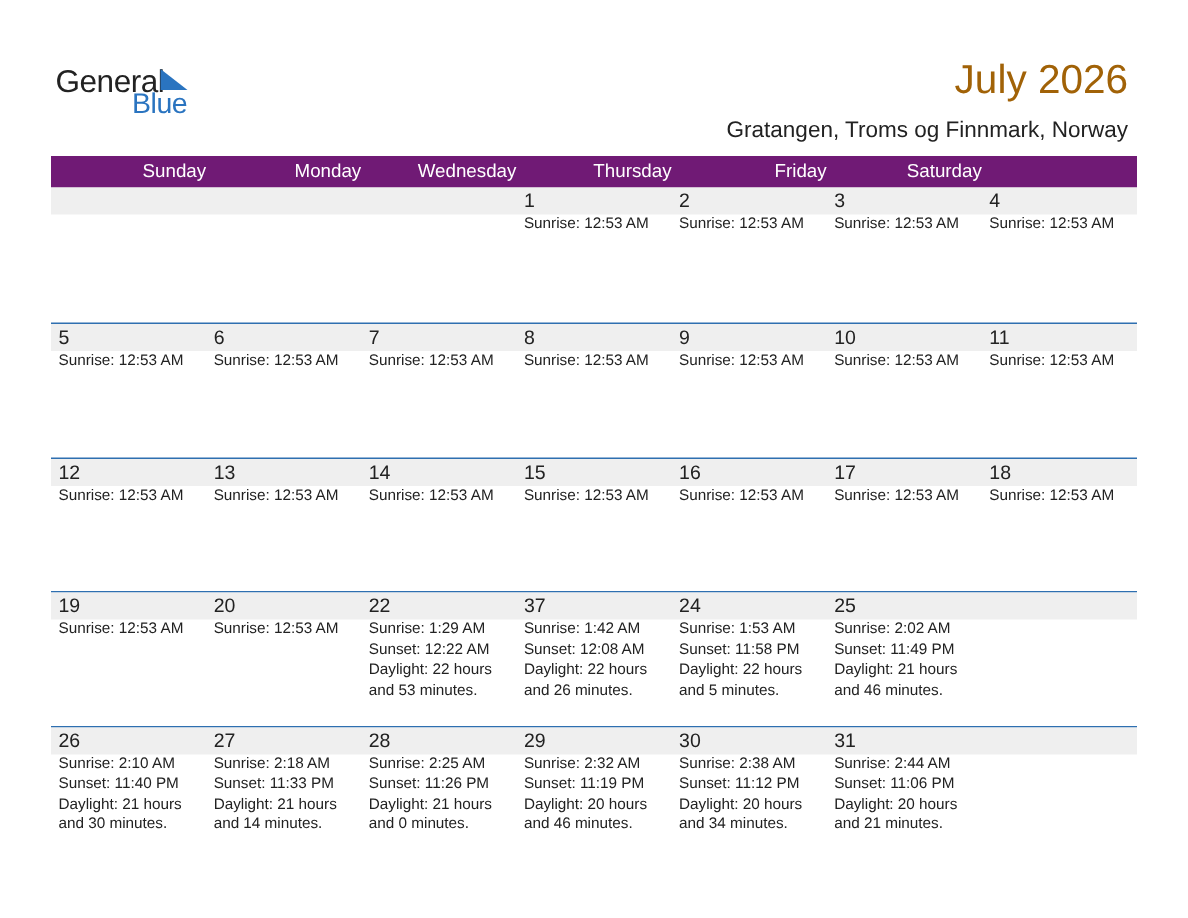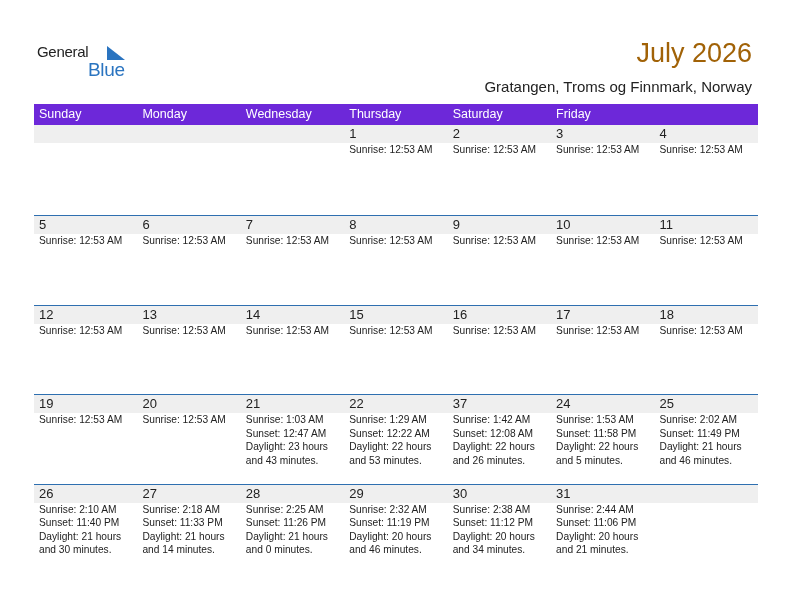--- a/index.html
+++ b/index.html
@@ -1,24 +1,24 @@
 <!DOCTYPE html>
 <html><head>
 <meta charset="utf-8">
 <style>
   html, body { margin: 0; padding: 0; background: #ffffff; }
   body { width: 792px; height: 612px; position: relative; font-family: "Liberation Sans", sans-serif; color: #222; overflow: hidden; }
   .logo { position: absolute; left: 37px; top: 43px; width: 100px; height: 40px; }
-  .logo .general { position: absolute; left: 0; top: 0; font-size: 15px; color: #222; letter-spacing: -0.3px; }
+  .logo .general { position: absolute; left: 0; top: 0; font-size: 21px; color: #222; letter-spacing: -0.3px; }
   .logo .blue { position: absolute; left: 51px; top: 16px; font-size: 19px; color: #2a74c0; letter-spacing: -0.3px; text-align: center; }
   .logo .tri { position: absolute; left: 70px; top: 3px; width: 0; height: 0; border-left: 18px solid #2a74c0; border-top: 14px solid transparent; }
   .title { position: absolute; right: 40px; top: 38px; font-size: 27px; color: #a16207; }
   .subtitle { position: absolute; right: 40px; top: 78px; font-size: 15px; color: #222; }
   .cal { position: absolute; left: 34px; top: 104px; width: 724px; }
-  .head { display: flex; background: #6d28d9; height: 21px; }
+  .head { display: flex; background: #701a75; height: 21px; text-align: right; }
   .head div { width: 103.43px; box-sizing: border-box; padding-left: 5px; color: #fff; font-size: 12.5px; line-height: 21px; }
   .week { position: relative; height: 90px; }
   .week.bordered { border-top: 1.5px solid #2e6fb0; height: 88.5px; }
   .strip { position: absolute; left: 0; right: 0; top: 0; height: 18px; background: #efefef; }
   .days { position: relative; display: flex; }
   .day { width: 103.43px; box-sizing: border-box; padding-left: 5px; }
   .num { font-size: 13px; height: 18px; line-height: 18px; color: #222; }
   .info { font-size: 10.2px; line-height: 13.6px; color: #222; white-space: nowrap; }
 </style>
 </head>
@@ -32,22 +32,22 @@
 
 <div class="title">July 2026</div>
 <div class="subtitle">Gratangen, Troms og Finnmark, Norway</div>
 
 <div class="cal">
   <div class="head">
     <div>Sunday</div>
     <div>Monday</div>
     <div>Wednesday</div>
     <div>Thursday</div>
+    <div>Friday</div>
     <div>Saturday</div>
-    <div>Friday</div>
   </div>
   <div id="weeks">
       <div class="week">
         <div class="strip"></div>
         <div class="days">
           <div class="day">
             <div class="num"></div>
           </div>
           <div class="day">
             <div class="num"></div>
@@ -142,27 +142,20 @@
       <div class="week bordered">
         <div class="strip"></div>
         <div class="days">
           <div class="day">
             <div class="num">19</div>
             <div class="info">Sunrise: 12:53 AM</div>
           </div>
           <div class="day">
             <div class="num">20</div>
             <div class="info">Sunrise: 12:53 AM</div>
-          </div>
-          <div class="day">
-            <div class="num">21</div>
-            <div class="info">Sunrise: 1:03 AM</div>
-            <div class="info">Sunset: 12:47 AM</div>
-            <div class="info">Daylight: 23 hours</div>
-            <div class="info">and 43 minutes.</div>
           </div>
           <div class="day">
             <div class="num">22</div>
             <div class="info">Sunrise: 1:29 AM</div>
             <div class="info">Sunset: 12:22 AM</div>
             <div class="info">Daylight: 22 hours</div>
             <div class="info">and 53 minutes.</div>
           </div>
           <div class="day">
             <div class="num">37</div>

